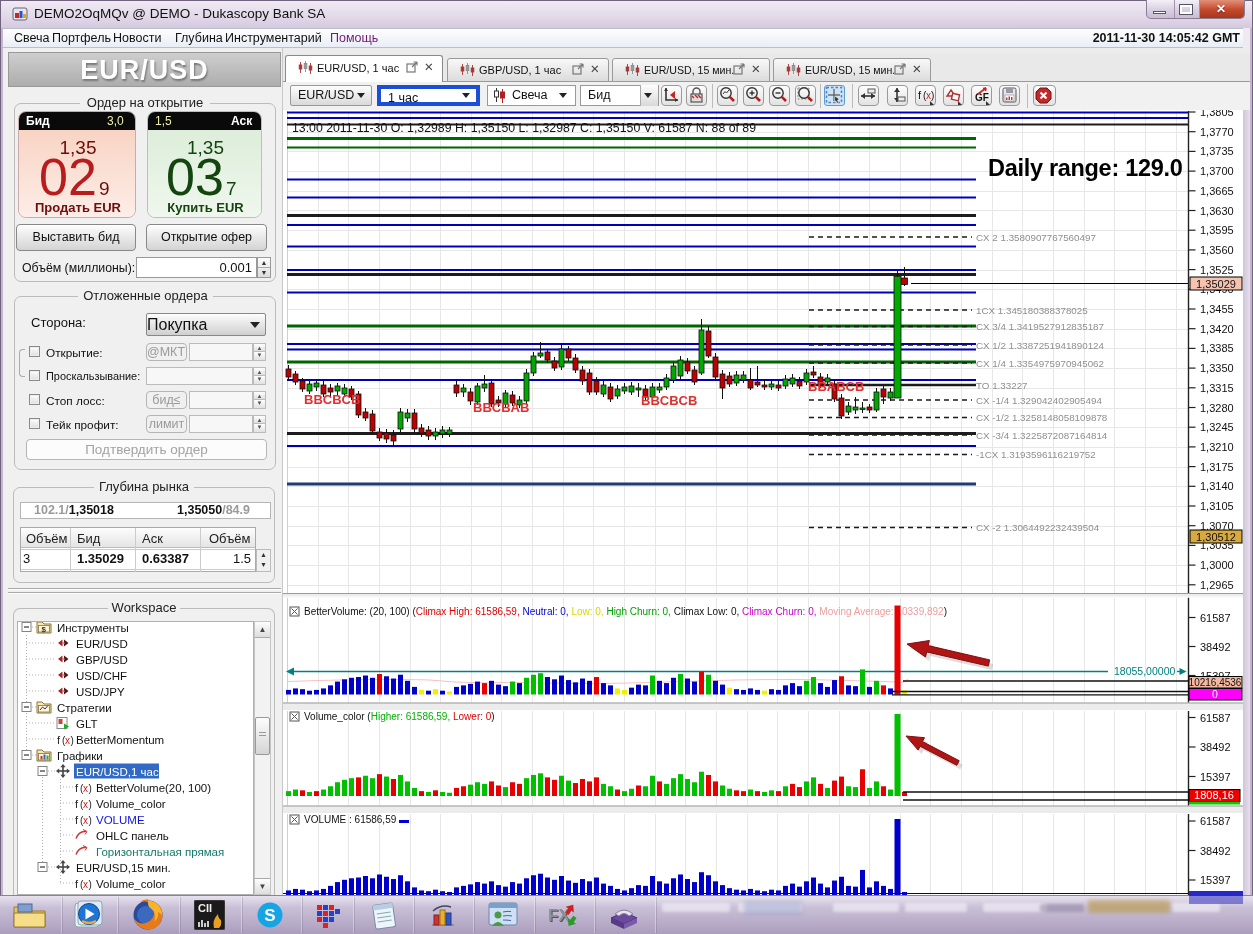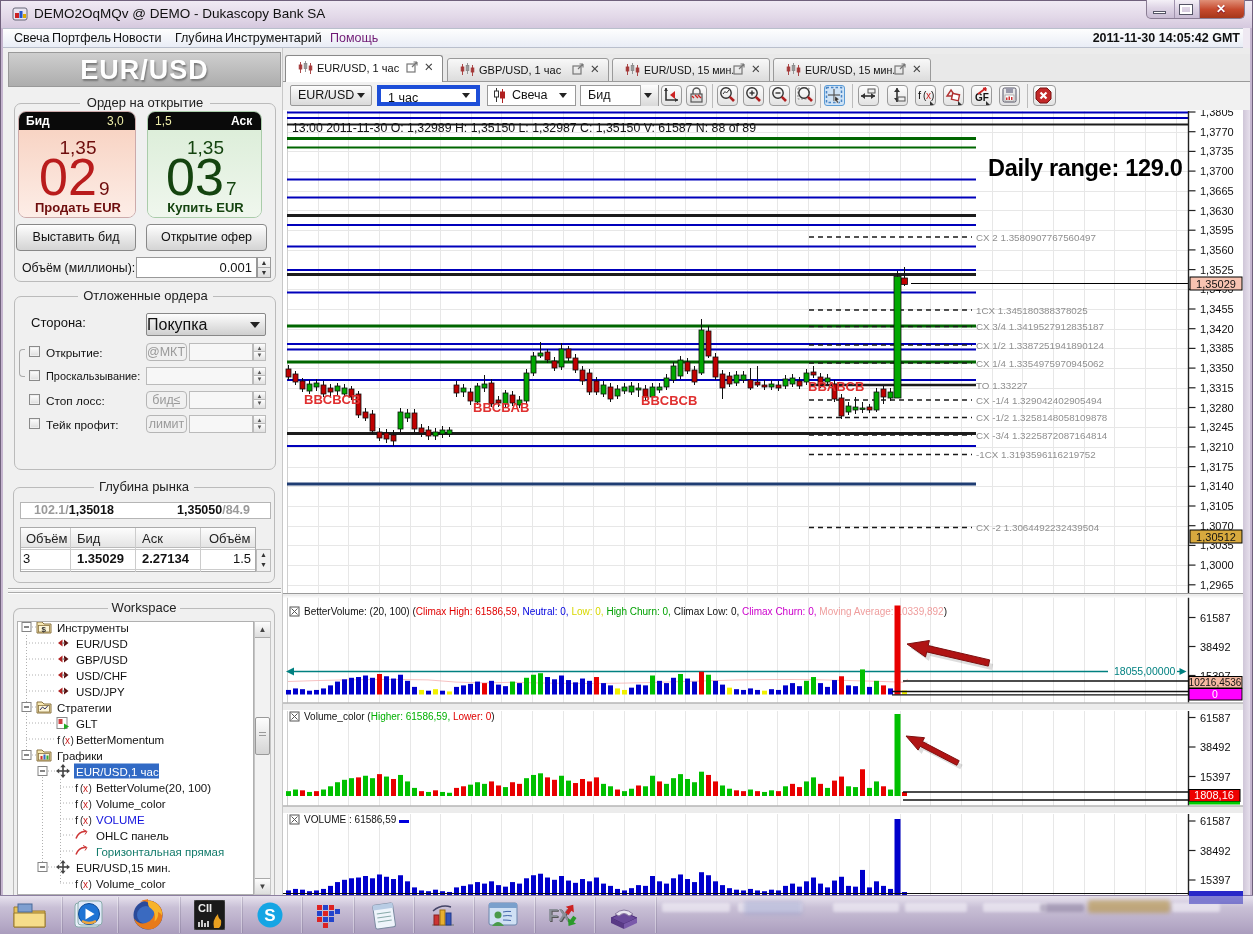--- a/index.html
+++ b/index.html
@@ -103,38 +103,39 @@
       <div style="font-size:6px;line-height:7px;text-align:center;color:#555;background:linear-gradient(#fefefe,#e0e0e0);border:1px solid #bbb;border-top:none;height:9px">▼</div>
     </div>
     <div class="abs" style="left:29px;top:418px;width:11px;height:11px;background:linear-gradient(#fff,#ddd);border:1px solid #8a8a8a;box-shadow:inset 0 0 0 1px #eee"></div>
     <div class="abs" style="left:46px;top:418px;font-size:11.8px;color:#111">Тейк профит:</div>
     <div class="abs" style="left:146px;top:415px;width:41px;height:18px;border:1.5px solid #b5b5b5;border-radius:4px;font-size:12.5px;color:#999;text-align:center;line-height:16px">лимит</div>
     <div class="abs" style="left:189px;top:415px;width:77px;height:18px;border:1px solid #bbb;background:#f7f7f7"></div>
     <div class="abs" style="left:252px;top:415px;width:14px;height:18px;border-left:1px solid #bbb">
       <div style="font-size:6px;line-height:8px;text-align:center;color:#555;background:linear-gradient(#fefefe,#e0e0e0);border:1px solid #bbb;height:9px">▲</div>
       <div style="font-size:6px;line-height:7px;text-align:center;color:#555;background:linear-gradient(#fefefe,#e0e0e0);border:1px solid #bbb;border-top:none;height:9px">▼</div>
     </div>
+    <div class="abs" style="left:26px;top:439px;width:241px;height:21px;background:#fcfcfc;border:1px solid #b5b5b5;border-radius:4px;text-align:center;line-height:19px;font-size:13.5px;color:#a3a3a3">Подтвердить ордер</div>
     <div class="abs" style="left:13px;top:487px;width:262px;height:96px;border:1px solid #bbb;border-radius:7px"></div>
     <div class="abs" style="left:94px;top:479px;width:100px;text-align:center;font-size:13px;color:#222;background:#f0f0f0">Глубина рынка</div>
     <div class="abs" style="left:20px;top:502px;width:251px;height:17px;background:#fff;border:1px solid #b5b5b5;font-size:12.5px;font-weight:bold;line-height:15px">
       <span style="position:absolute;left:13px;color:#9a9a9a">102.1/<span style="color:#111">1,35018</span></span>
       <span style="position:absolute;right:20px;color:#111">1,35050<span style="color:#9a9a9a">/84.9</span></span>
     </div>
     <div class="abs" style="left:20px;top:527px;width:236px;height:45px;border:1px solid #aaa;background:#fff"></div>
     <div class="abs" style="left:21px;top:528px;width:234px;height:20px;background:linear-gradient(#fdfdfd,#e4e4e4);border-bottom:1px solid #bbb"></div>
     <div class="abs" style="left:26px;top:531px;font-size:13px;color:#222">Объём</div>
     <div class="abs" style="left:77px;top:531px;font-size:13px;color:#222">Бид</div>
     <div class="abs" style="left:142px;top:531px;font-size:13px;color:#222">Аск</div>
     <div class="abs" style="left:209px;top:531px;font-size:13px;color:#222">Объём</div>
     <div class="abs" style="left:70px;top:528px;width:1px;height:44px;background:#ccc"></div>
     <div class="abs" style="left:135px;top:528px;width:1px;height:44px;background:#ccc"></div>
     <div class="abs" style="left:200px;top:528px;width:1px;height:44px;background:#ccc"></div>
     <div class="abs" style="left:23px;top:551px;font-size:13px;color:#111">3</div>
     <div class="abs" style="left:77px;top:551px;font-size:13px;font-weight:bold;color:#111">1.35029</div>
-    <div class="abs" style="left:142px;top:551px;font-size:13px;font-weight:bold;color:#111">2.27134</div>
+    <div class="abs" style="left:142px;top:551px;font-size:13px;font-weight:bold;color:#111">0.63387</div>
     <div class="abs" style="left:205px;top:551px;width:46px;text-align:right;font-size:13px;color:#111">1.5</div>
     <div class="abs" style="left:21px;top:548.5px;width:234px;height:1px;background:#ccc"></div>
     <div class="abs" style="left:21px;top:569px;width:234px;height:1px;background:#ccc"></div>
     <div class="abs" style="left:256px;top:549px;width:15px;height:23px;background:#f0f0f0;border:1px solid #bbb">
       <div style="font-size:7px;text-align:center;line-height:10px;color:#333">▲</div>
       <div style="font-size:7px;text-align:center;line-height:10px;color:#333">▼</div>
     </div>
     <div class="abs" style="left:8px;top:588px;width:273px;height:2px;border-top:1px solid #aaa;border-bottom:1px solid #fff"></div>
     <div class="abs" style="left:8px;top:592px;width:273px;height:2px;border-top:1px solid #aaa;border-bottom:1px solid #fff"></div>
     <div class="abs" style="left:13px;top:608px;width:262px;height:326px;border:1px solid #bbb;border-radius:7px 7px 0 0;border-bottom:none"></div>

